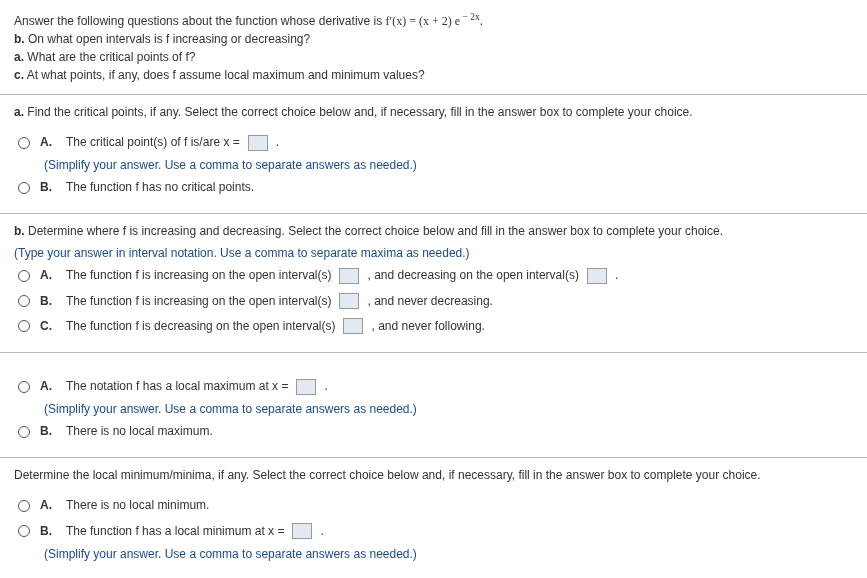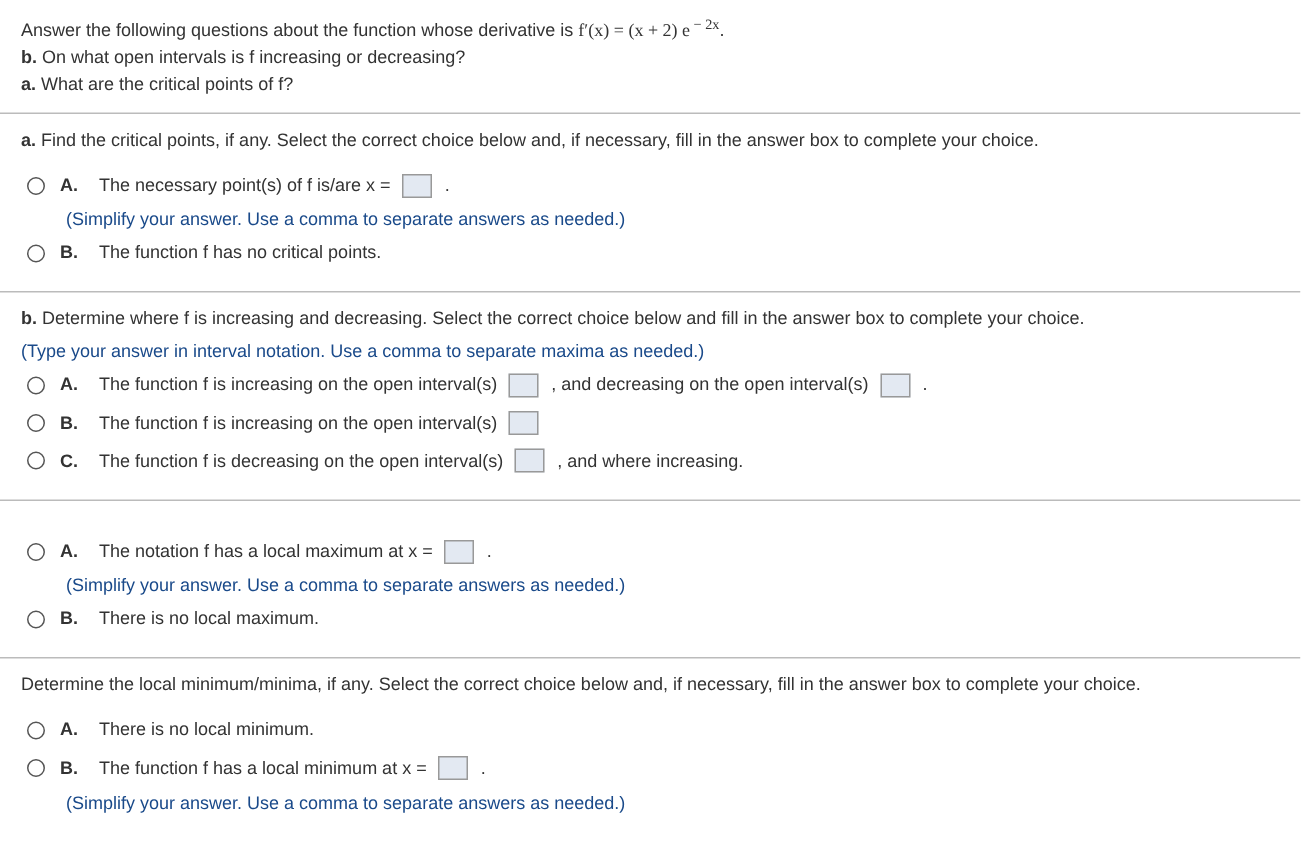--- a/index.html
+++ b/index.html
@@ -57,29 +57,30 @@
 <div class="container">
 
   <div class="section question-intro">
     <div>
       <span>Answer the following questions about the function whose derivative is </span>
       <span class="math-exp">
         <span>f′(x) = (x + 2) e</span><sup> − 2x</sup></span><span>.</span>
     </div>
     <div><span class="bold">b.</span> <span>On what open intervals is f increasing or decreasing?</span></div>
     <div><span class="bold">a.</span> <span>What are the critical points of f?</span></div>
+    <div><span class="bold">c.</span> <span>At what points, if any, does f assume local maximum and minimum values?</span></div>
   </div>
 
   <div class="section">
     <div><span class="bold">a.</span> <span>Find the critical points, if any. Select the correct choice below and, if necessary, fill in the answer box to complete your choice.</span></div>
     <div style="height:8px"></div>
     <div class="choice-row">
       <span class="radio"></span>
       <span class="opt-letter">A.</span>
-      <span>The necessary point(s) of f is/are x =</span>
+      <span>The critical point(s) of f is/are x =</span>
       <span class="answer-box"></span>
       <span>.</span>
     </div>
     <div class="indent-sub blue">(Simplify your answer. Use a comma to separate answers as needed.)</div>
     <div class="choice-row">
       <span class="radio"></span>
       <span class="opt-letter">B.</span>
       <span>The function f has no critical points.</span>
     </div>
   </div>
@@ -95,27 +96,28 @@
       <span class="answer-box"></span>
       <span>, and decreasing on the open interval(s)</span>
       <span class="answer-box"></span>
       <span>.</span>
     </div>
     <div class="choice-row">
       <span class="radio"></span>
       <span class="opt-letter">B.</span>
       <span>The function f is increasing on the open interval(s)</span>
       <span class="answer-box"></span>
+      <span>, and never decreasing.</span>
     </div>
     <div class="choice-row">
       <span class="radio"></span>
       <span class="opt-letter">C.</span>
       <span>The function f is decreasing on the open interval(s)</span>
       <span class="answer-box"></span>
-      <span>, and where increasing.</span>
+      <span>, and never following.</span>
     </div>
   </div>
 
   <div class="section">
     <div style="height:8px"></div>
     <div class="choice-row">
       <span class="radio"></span>
       <span class="opt-letter">A.</span>
       <span>The notation f has a local maximum at x =</span>
       <span class="answer-box"></span>

